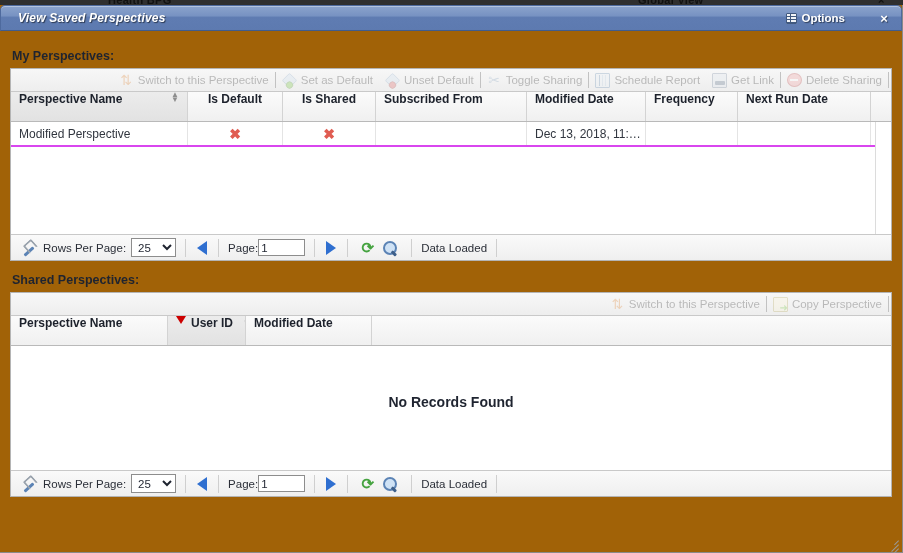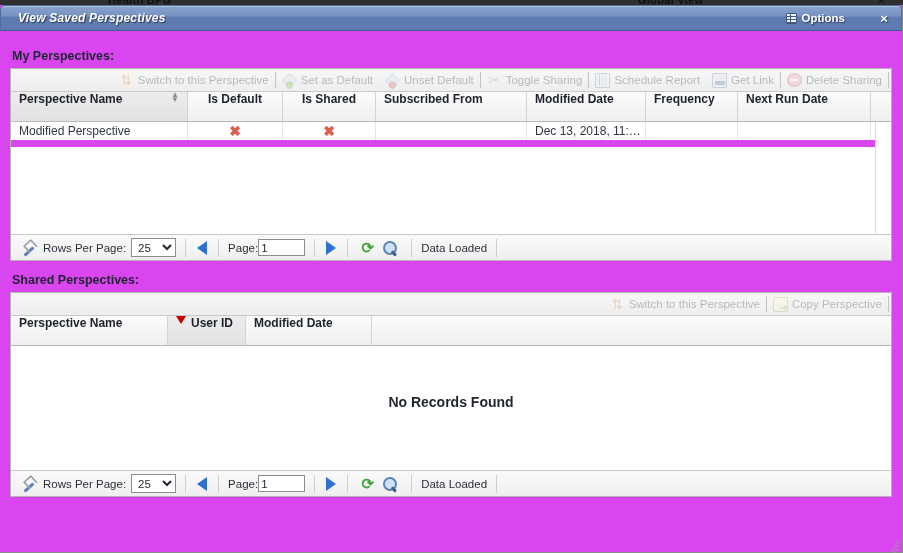--- a/index.html
+++ b/index.html
@@ -19,21 +19,21 @@
     position: absolute; top: -6px; font-size: 11px; font-weight: bold;
     color: #111; white-space: nowrap; letter-spacing: .3px;
   }
   .bg-strip .bgtext.l { left: 108px; }
   .bg-strip .bgtext.r { left: 638px; }
   .bg-strip .bgtext.x { left: 878px; }
 
   
   .window {
     position: absolute; left: 0; top: 5px; width: 903px; height: 548px;
-    background: #d946ef;
+    background: #a16207;
     border: 1px solid #8a8a8a;
     border-top: none; border-left: none;
     display: flex; flex-direction: column;
   }
 
   
   .titlebar {
     position: relative; height: 26px; flex: 0 0 26px;
     background: linear-gradient(to bottom, #8ba3cc 0%, #7792c2 42%, #5f7cb2 46%, #5d7ab0 100%);
     border-top-left-radius: 5px; border-top-right-radius: 5px;
@@ -150,21 +150,21 @@
   .sort-arrows.inline { margin-left: 4px; }
   .filter-funnel {
     width: 0; height: 0; margin-right: 5px; flex: 0 0 9px;
     border-left: 5px solid transparent; border-right: 5px solid transparent;
     border-top: 8px solid #cc0000;
   }
   .th-spacer { flex: 1; border-right: none; }
 
   
   .grid-body { flex: 1; position: relative; background: #ffffff; overflow: hidden; }
-  .grid-row { display: flex; height: 25px; border-bottom: 7px solid #d946ef; }
+  .grid-row { display: flex; height: 25px; border-bottom: 2px solid #d946ef; }
   .td {
     display: flex; align-items: center; padding: 0 8px;
     font-size: 12px; color: #31363f;
     border-right: 1px solid #e4e4e4; overflow: hidden; white-space: nowrap;
   }
   .td.ctr { justify-content: center; }
   .xmark { color: #e05c51; font-size: 14px; font-weight: bold; line-height: 1; }
   .td-spacer { flex: 1; border-right: none; }
   .empty-msg {
     display: flex; align-items: center; justify-content: center;

